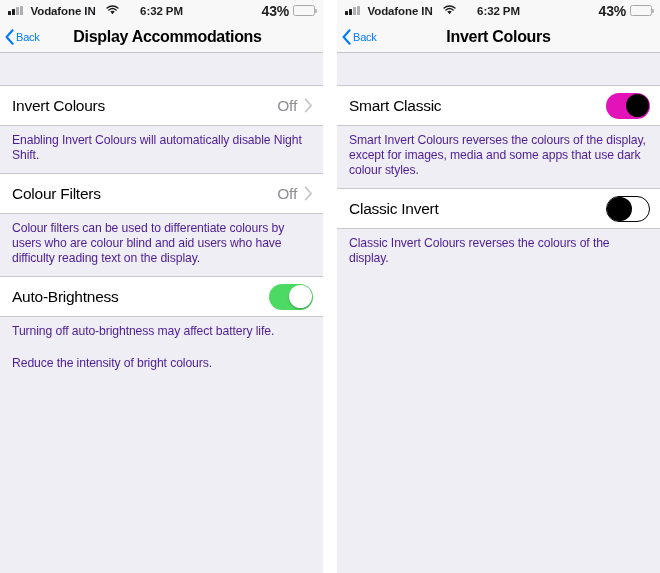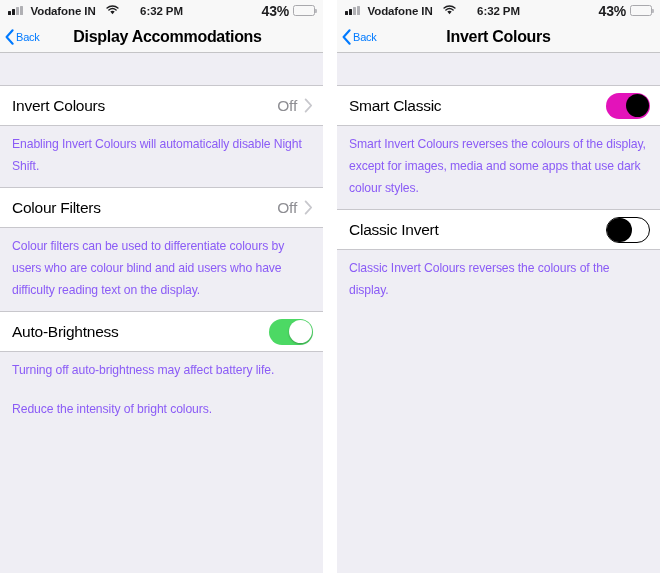--- a/index.html
+++ b/index.html
@@ -181,22 +181,22 @@
   }
   .chevron-right {
     display: block;
     width: 9px;
     height: 15px;
   }
 
   .footer {
     padding: 7px 14px 10px 12px;
     font-size: 12.2px;
-    line-height: 22px;
-    color: #8b5cf6;
+    line-height: 15px;
+    color: #4c1d95;
     letter-spacing: -0.1px;
     min-height: 30px;
     box-sizing: border-box;
   }
   .footer-tall { }
 
   
   .switch {
     width: 44px;
     height: 26px;

